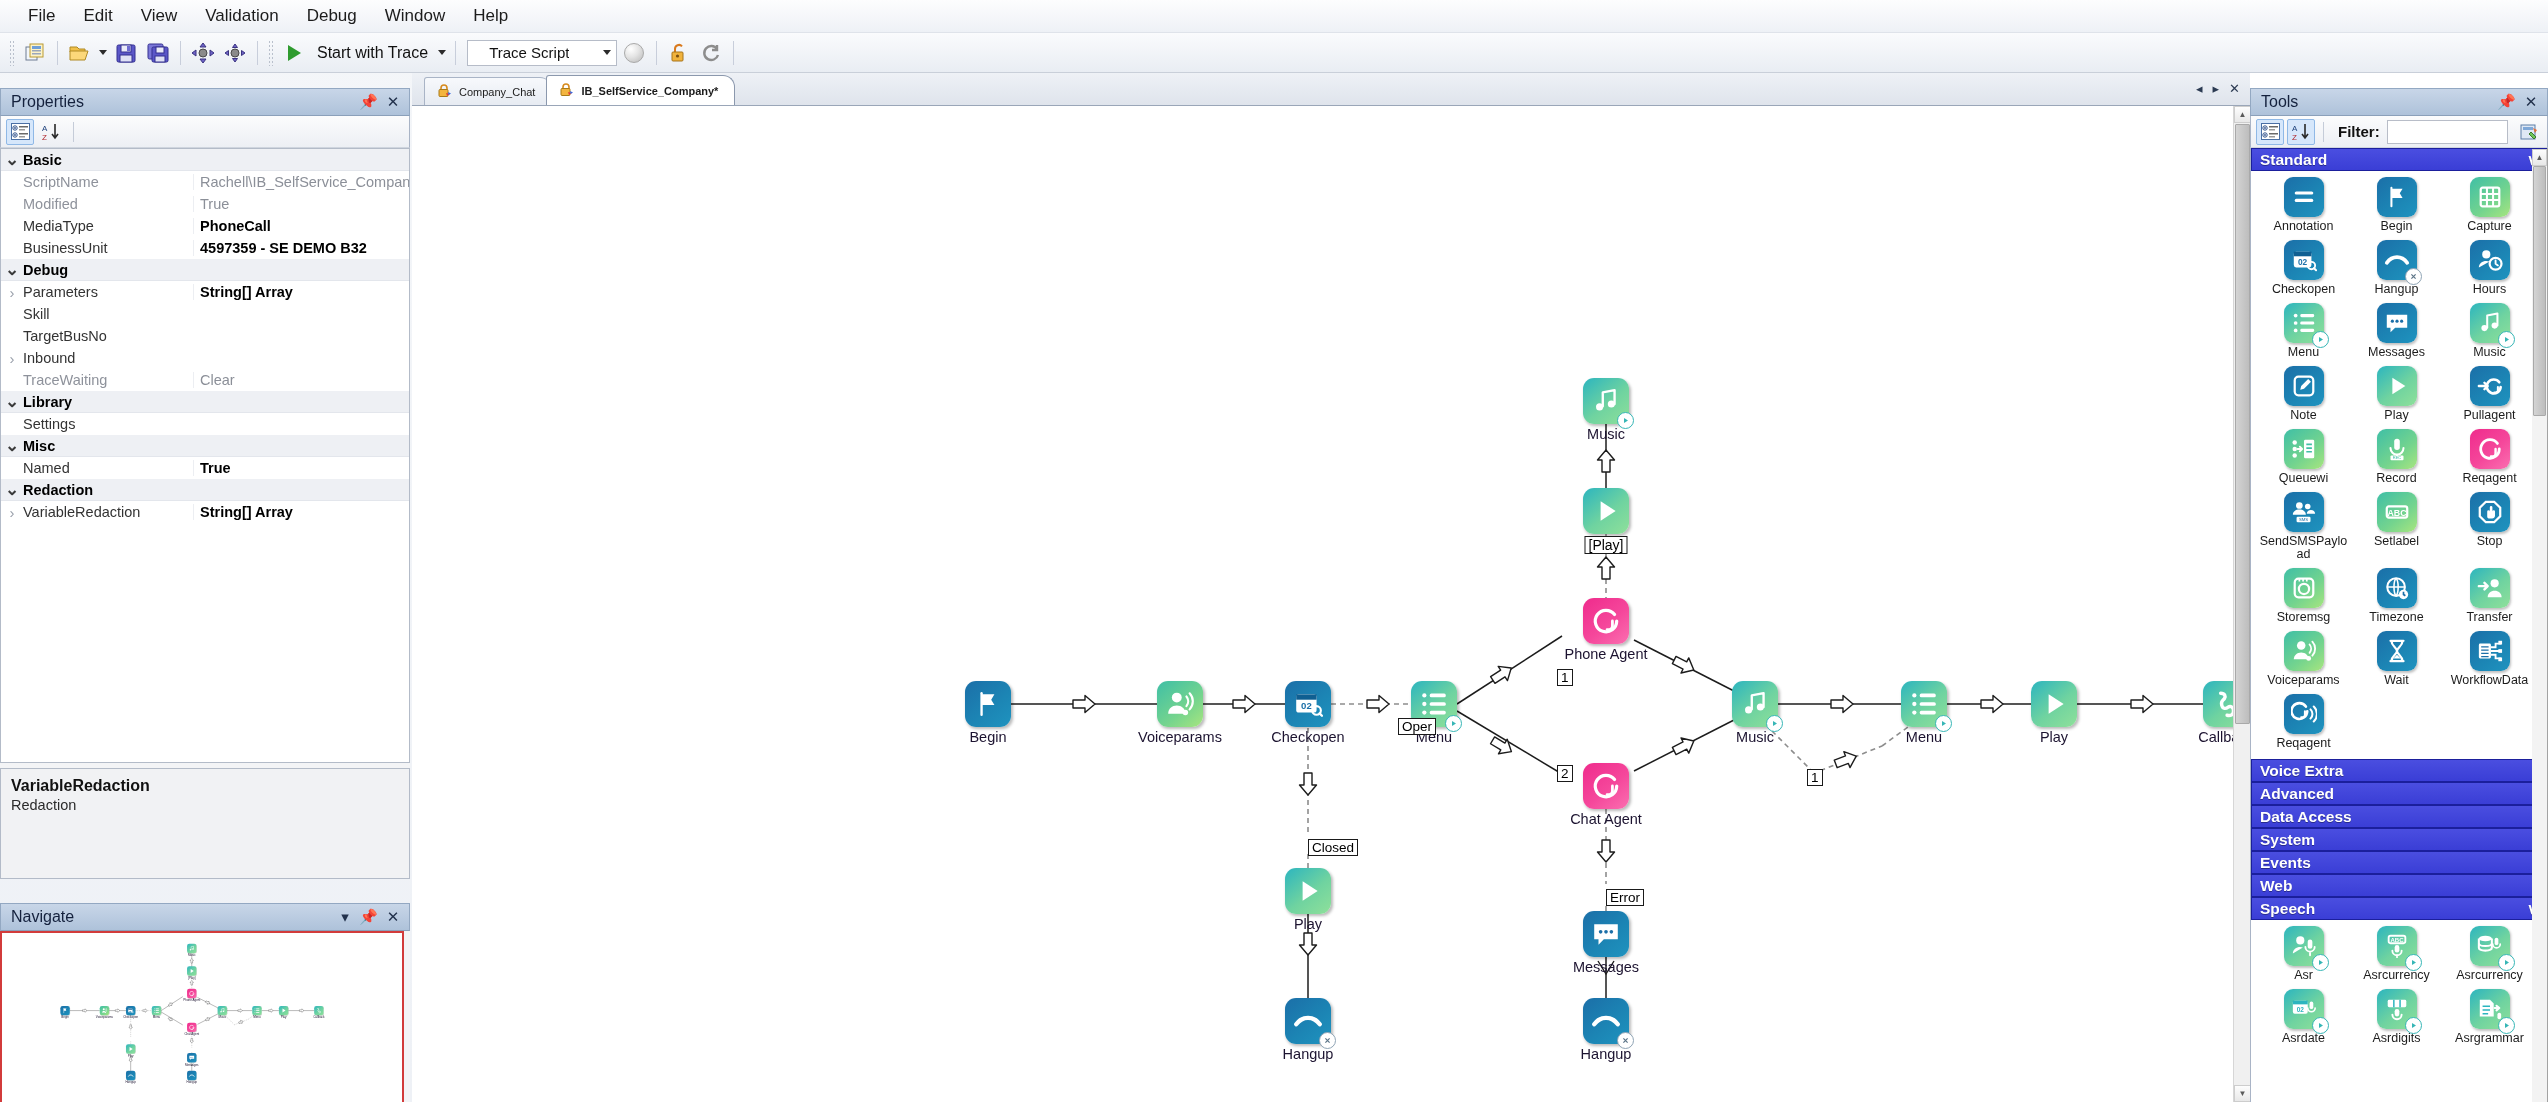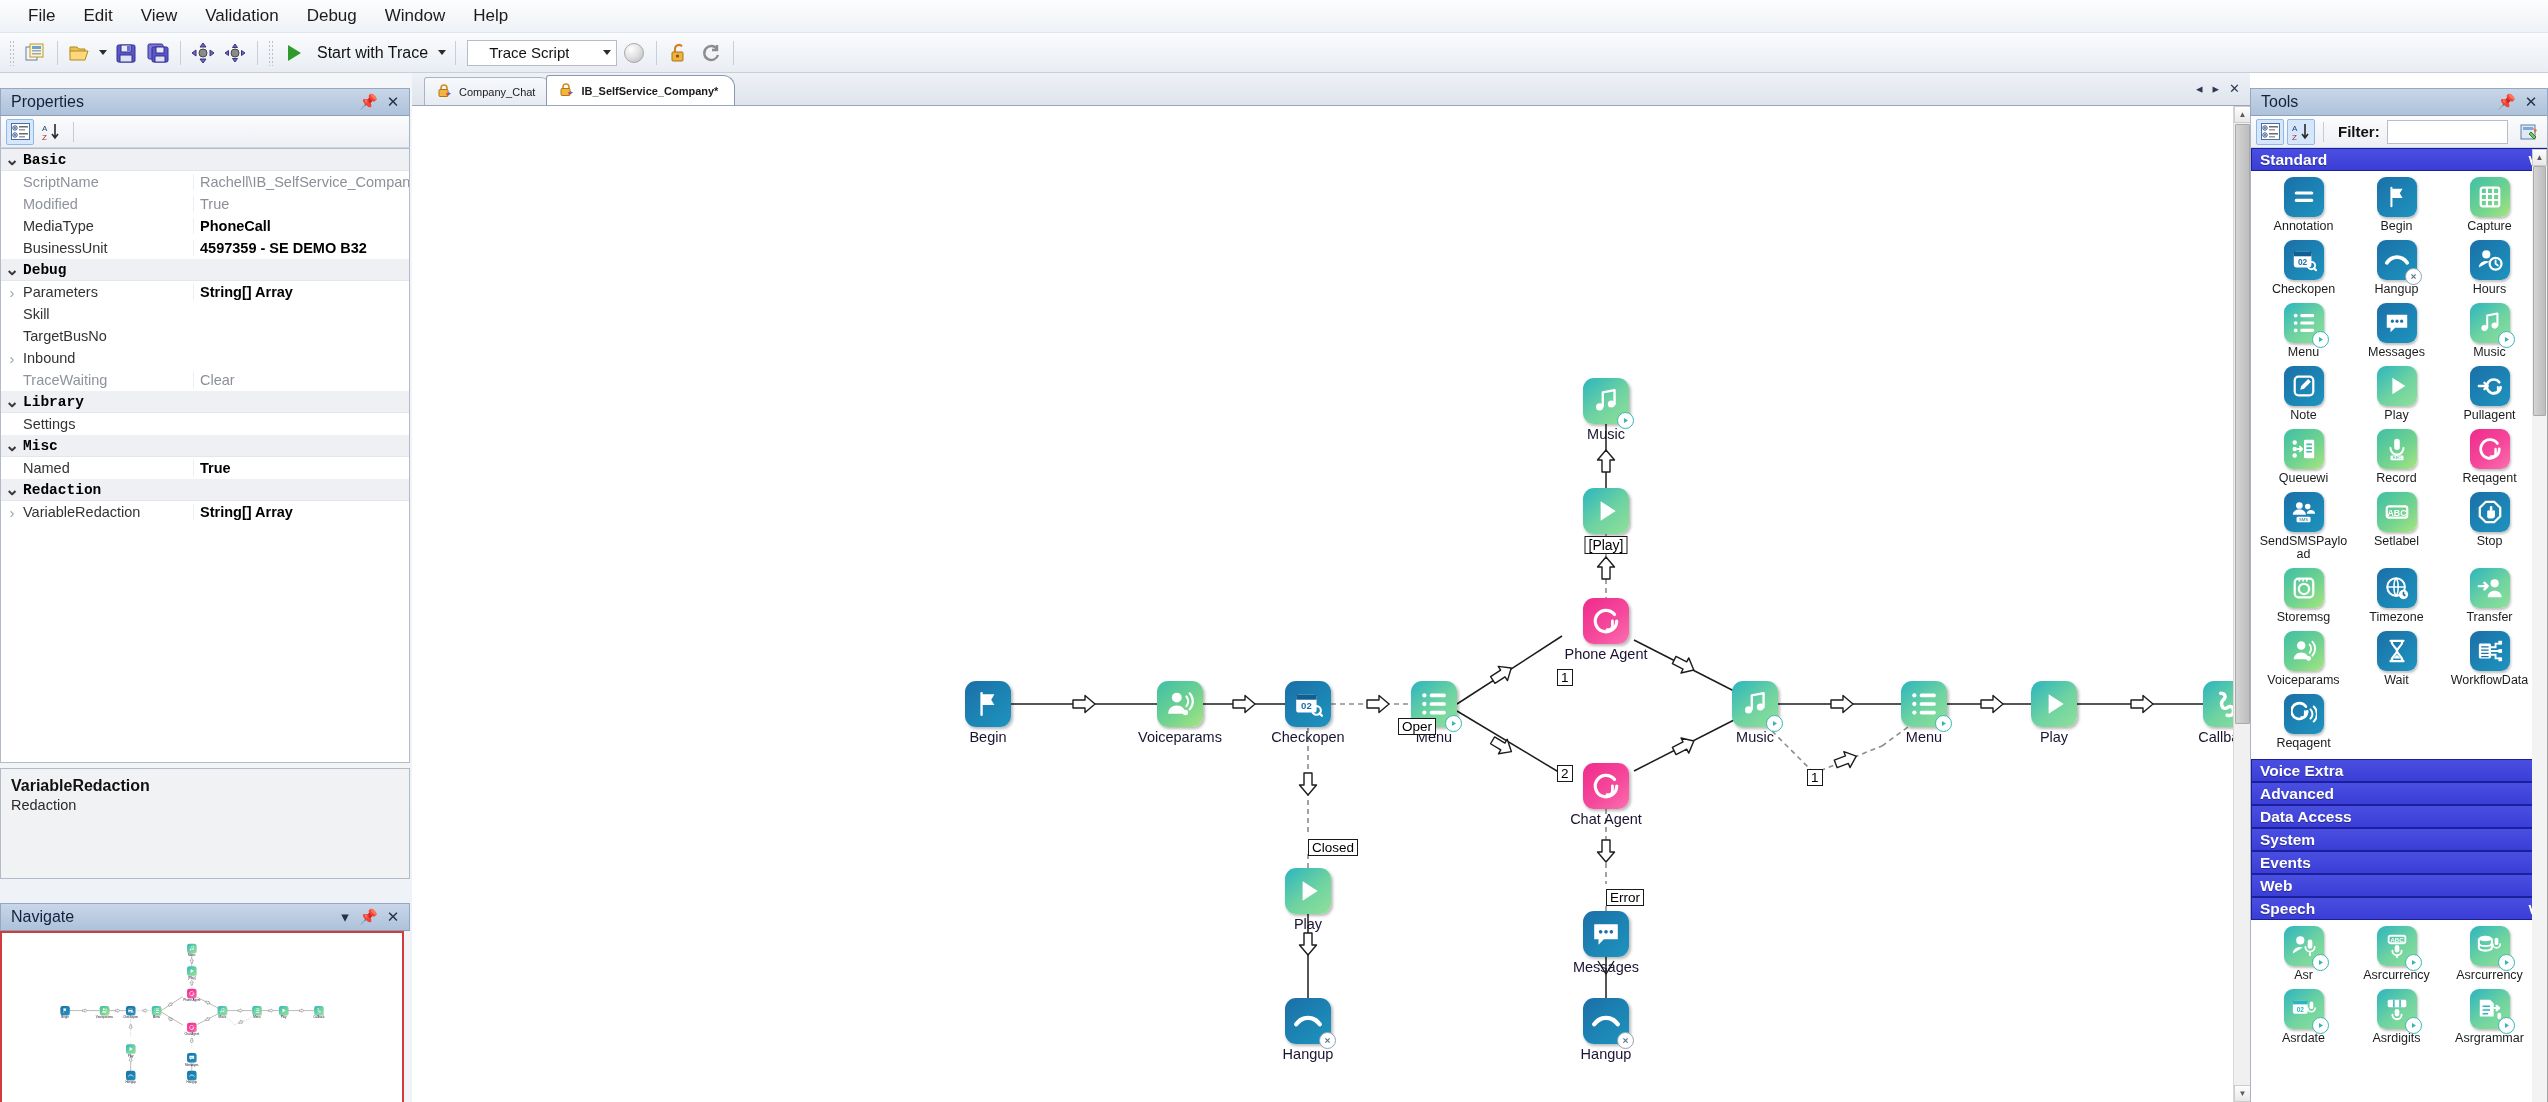--- a/index.html
+++ b/index.html
@@ -83,21 +83,21 @@
   .pbtn.active { background:#d6e7fb; border:1px solid #8fb8e6; }
   .pbtn-sep { width:1px;height:20px;background:#c5ccd8;margin:0 5px;}
   #prop-grid {
     position:absolute; left:0; top:60px; width:410px; height:615px;
     background:#fff; border:1px solid #b3bbc8; overflow:hidden;
   }
   .prow { display:flex; height:22px; align-items:center; font-size:14.5px; }
   .prow.cat { background:#eef0f4; font-weight:bold; color:#000; border-bottom:1px solid #e3e6ec;}
   .prow .exp { width:22px; text-align:center; font-size:12px; color:#3a3a3a; cursor:default;}
   .prow .pname { width:170px; color:#333; white-space:nowrap; overflow:hidden;}
-  .prow.cat .pname { width:auto; color:#000;font-family:Liberation Mono, monospace; }
+  .prow.cat .pname { width:auto; color:#000; }
   .prow .pval { flex:1; color:#000; font-weight:bold; white-space:nowrap; overflow:hidden;
       border-left:1px solid #eceef2; padding-left:6px; }
   .prow .pval.dim { color:#8b8f98; font-weight:normal; }
   .prow .pname.dim { color:#8e929b; }
   #prop-desc {
     position:absolute; left:0; top:680px; width:410px; height:111px;
     background:#f1f2f4; border:1px solid #b3bbc8;
     padding:8px 10px; font-size:14.5px; color:#111;
   }
   #prop-desc .dt { font-weight:bold; font-size:16px; margin-bottom:2px;}

